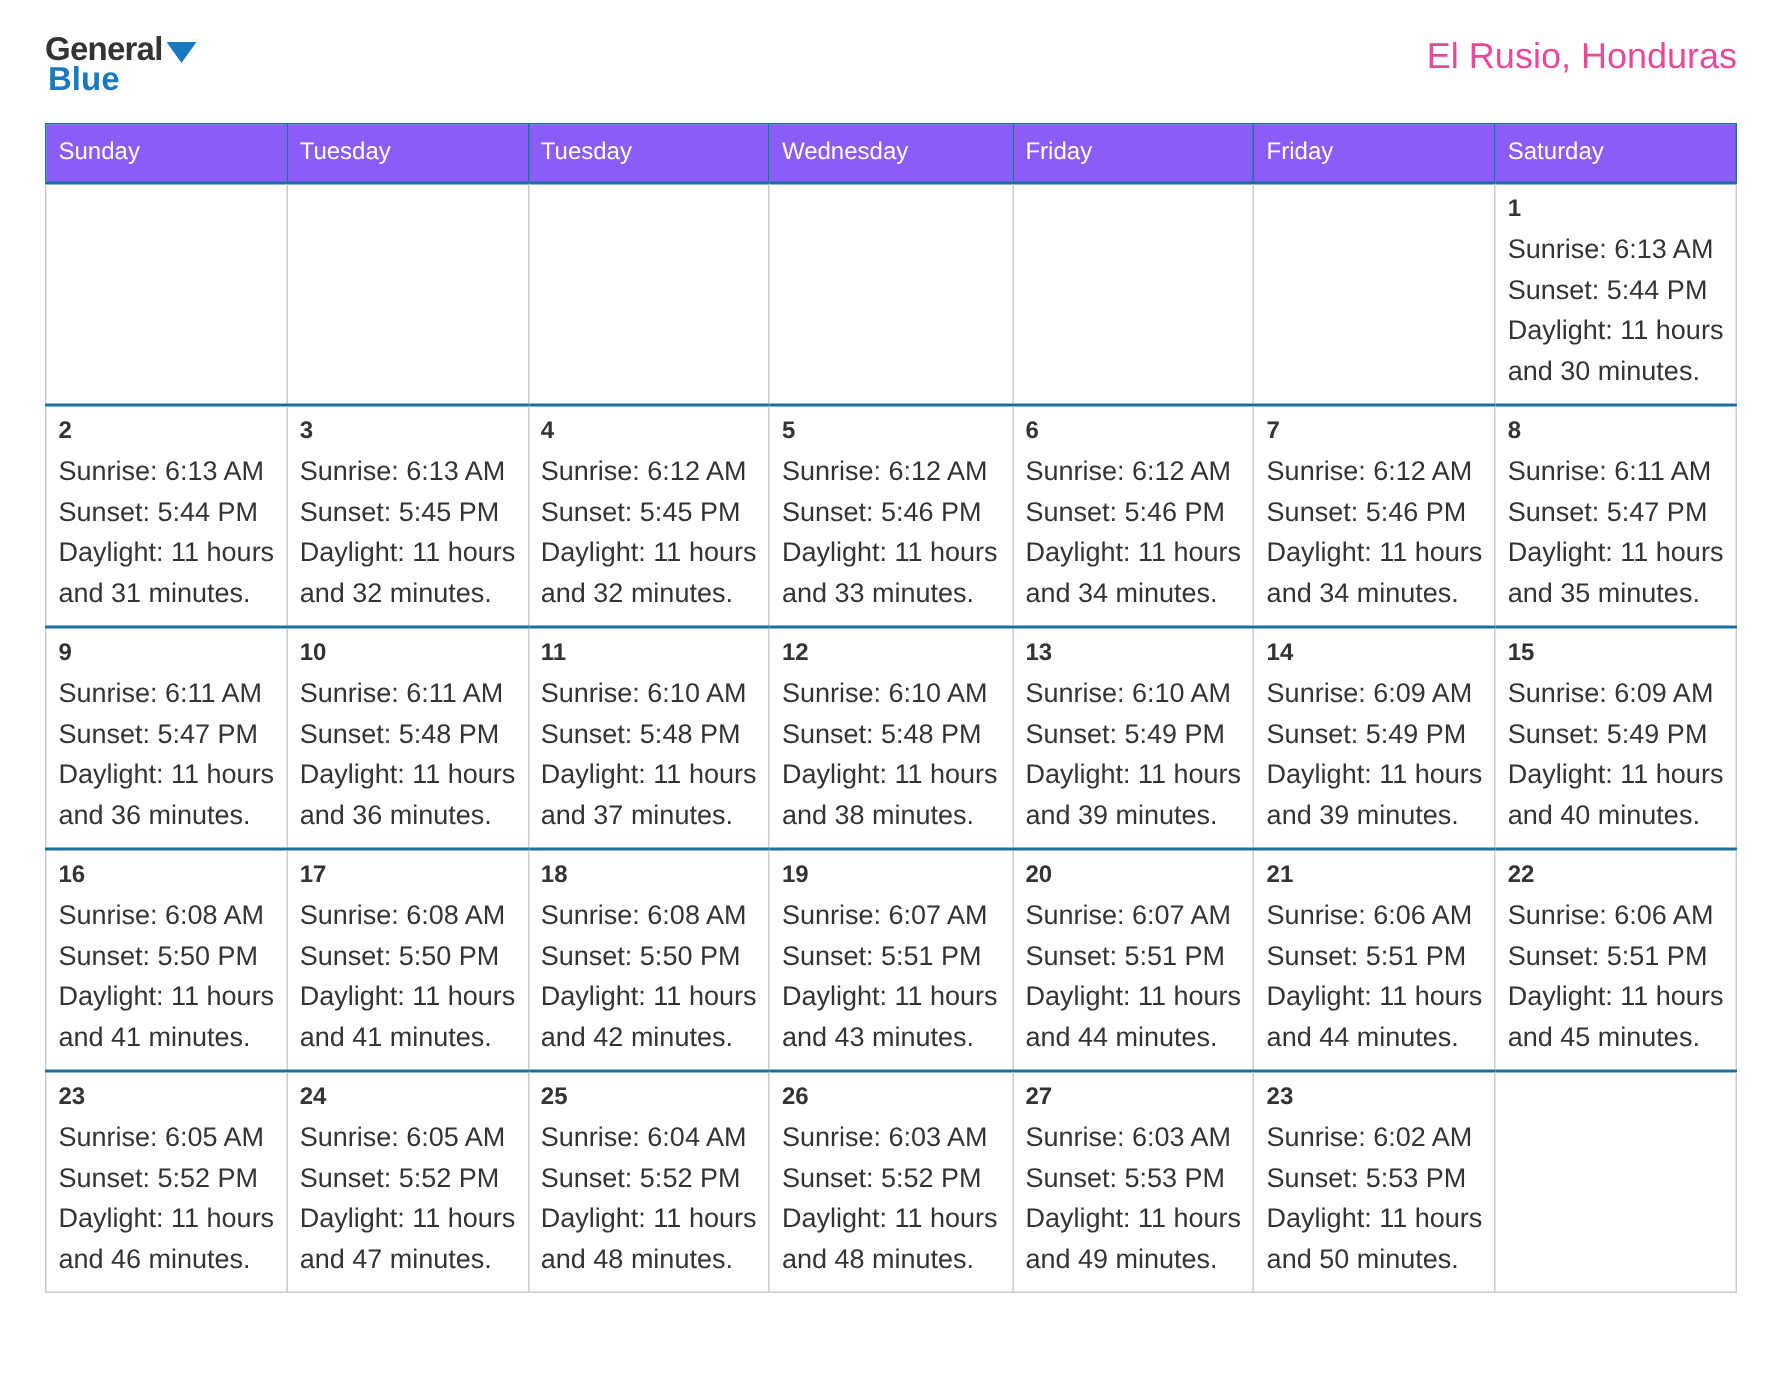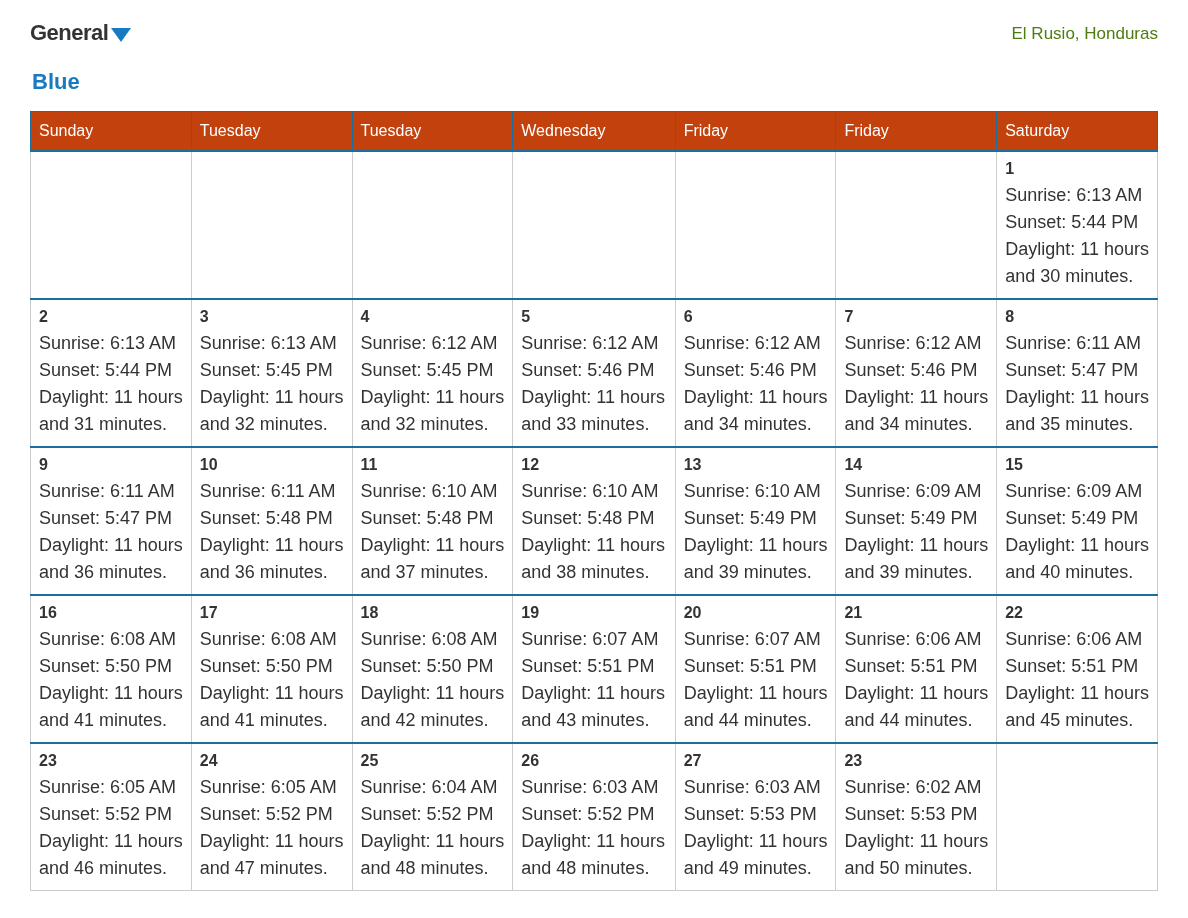--- a/index.html
+++ b/index.html
@@ -14,21 +14,20 @@
     .header {
       display: flex;
       justify-content: space-between;
       align-items: flex-start;
       margin-bottom: 16px;
     }
     .logo {
       display: flex;
       flex-direction: column;
       align-items: flex-start;
-      gap: 29px;
     }
     .logo-top {
       display: flex;
       align-items: center;
     }
     .logo-general {
       font-size: 22px;
       font-weight: bold;
       color: #333;
       letter-spacing: -0.5px;
@@ -52,31 +51,31 @@
     .title-block {
       text-align: right;
     }
     .month-title {
       font-size: 52px;
       font-weight: bold;
       color: #222;
       line-height: 1.1;
     }
     .location {
-      font-size: 17px;
-      color: #4d7c0f;
+      font-size: 24px;
+      color: #ec4899;
       margin-top: 4px;
     }
     .calendar {
       width: 100%;
       border-collapse: collapse;
       border: 1px solid #aaa;
     }
     .calendar thead tr th {
-      background-color: #c2410c;
+      background-color: #8b5cf6;
       color: #fff;
       padding: 10px 8px;
       font-size: 16px;
       font-weight: normal;
       text-align: left;
       border: 1px solid #1a6fa0;
     }
     .calendar tbody tr td {
       vertical-align: top;
       padding: 8px 8px;

